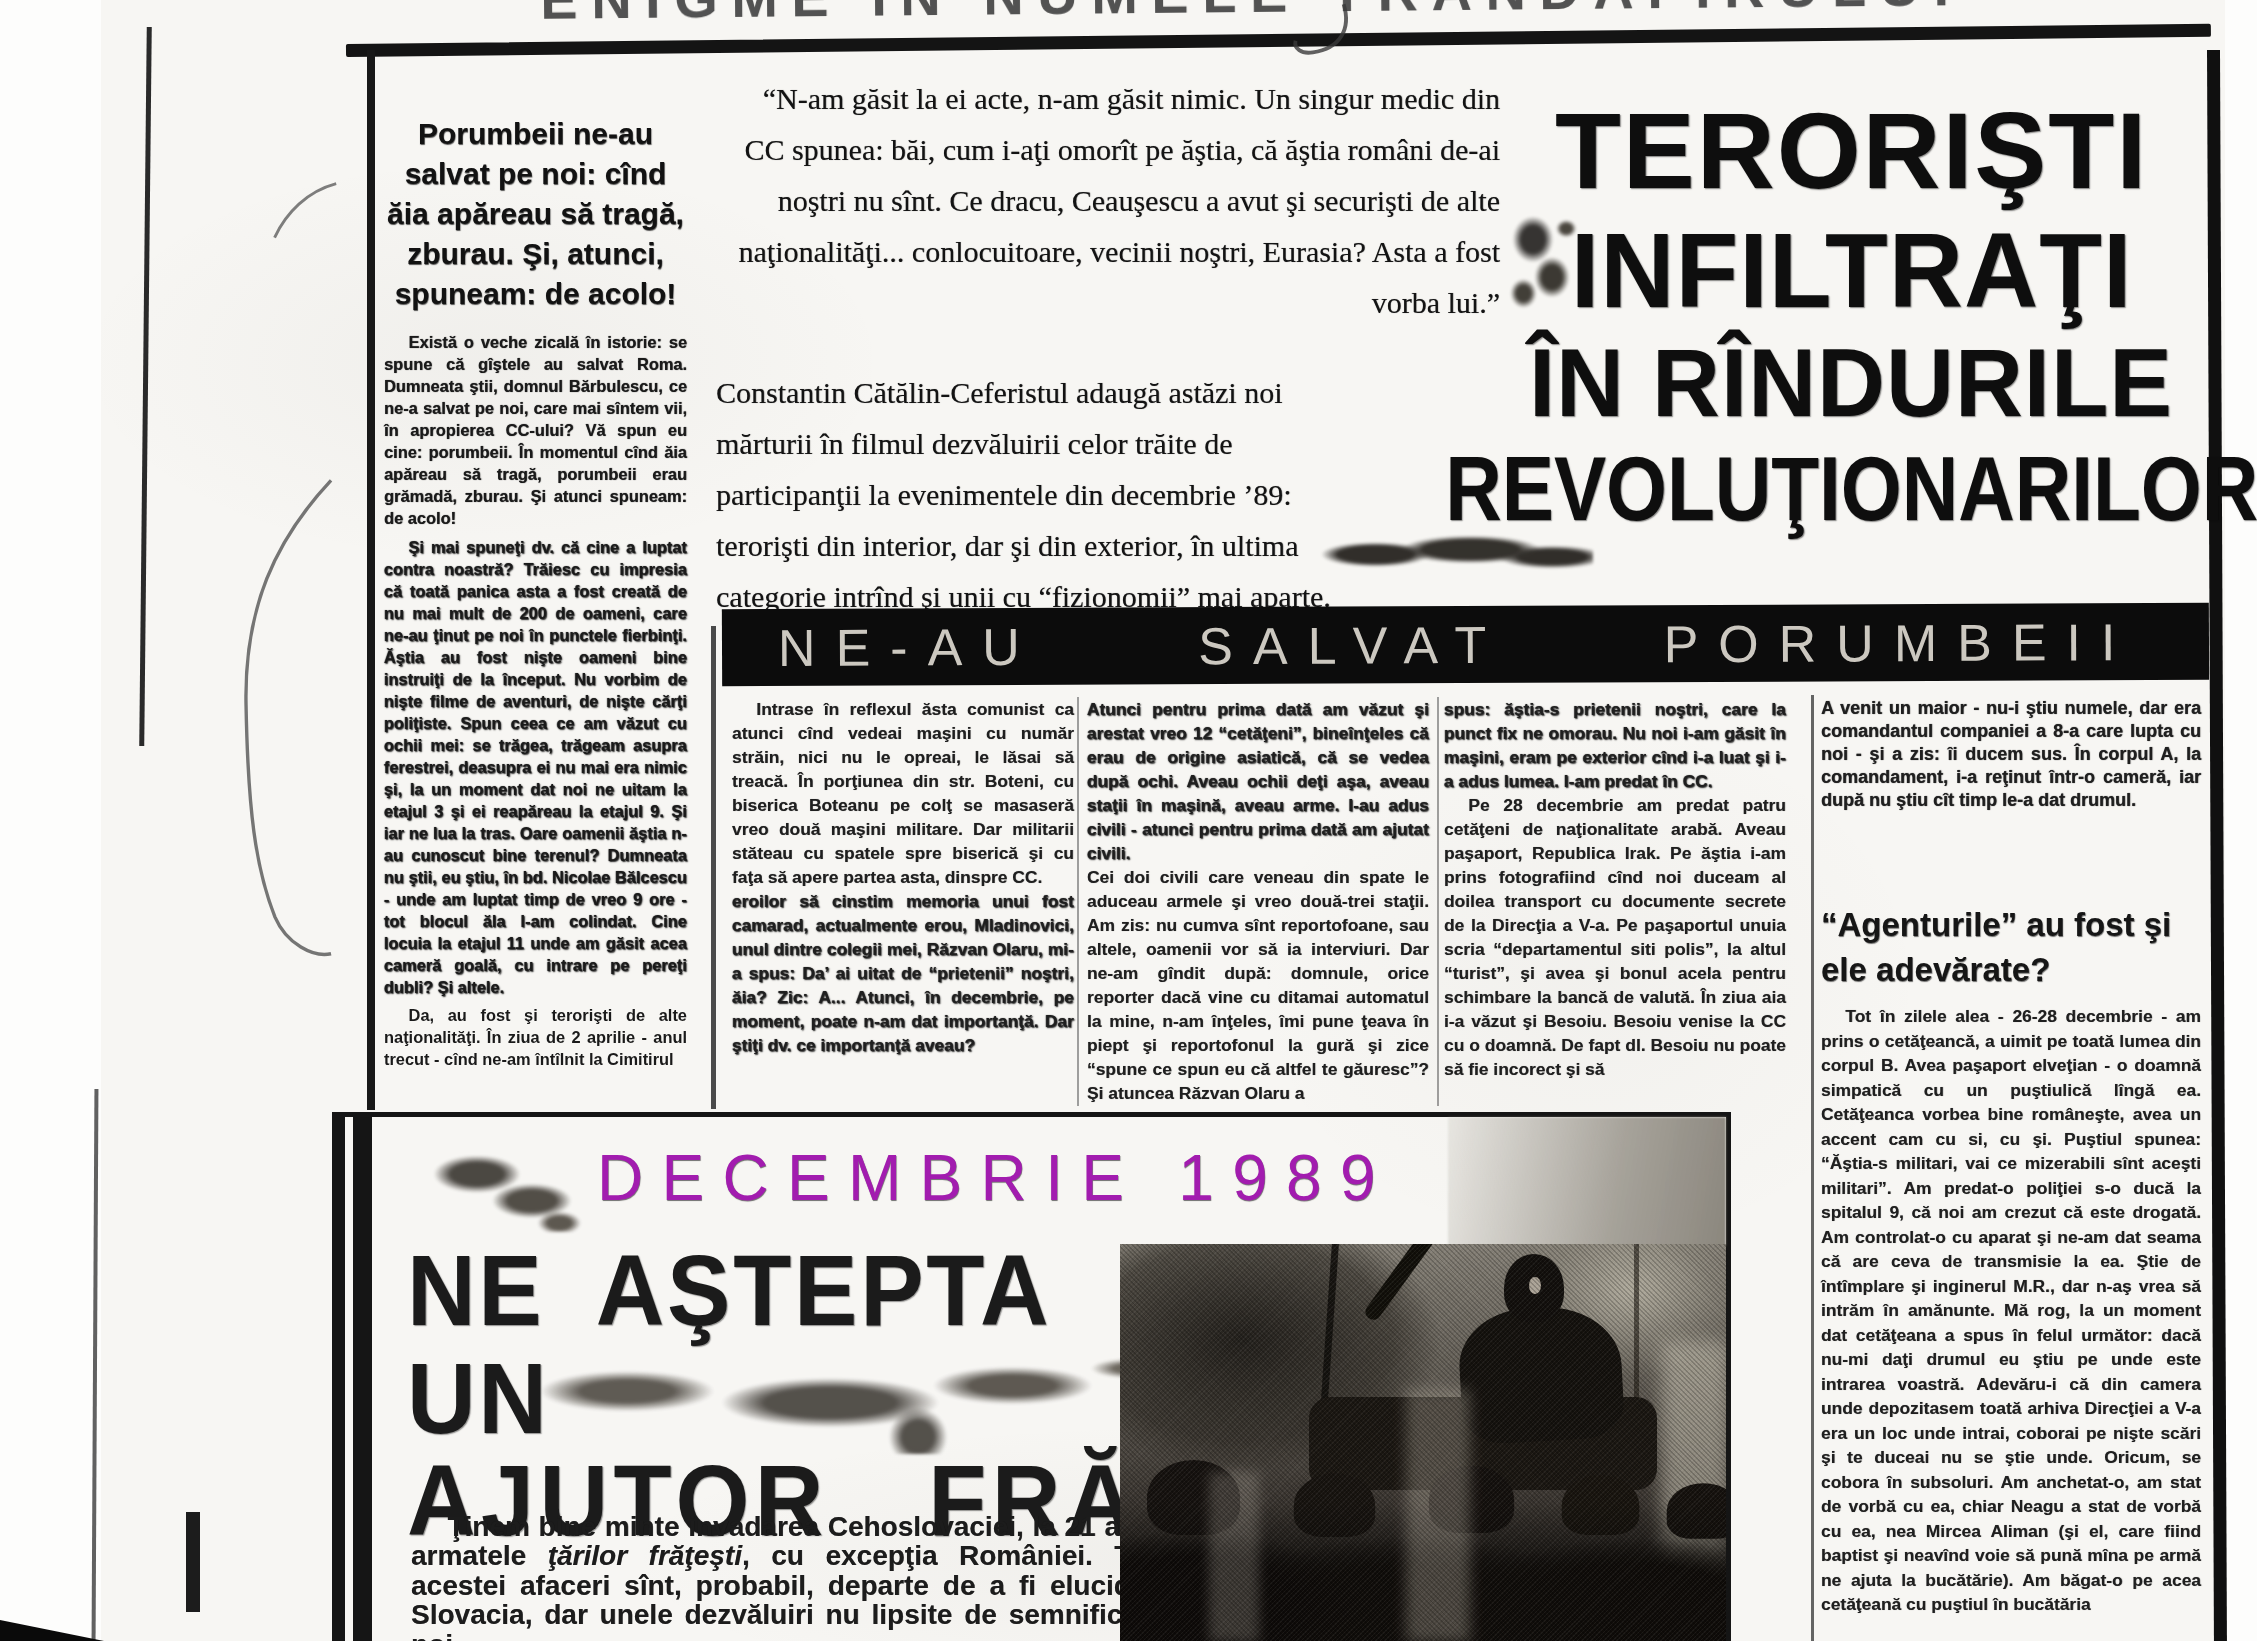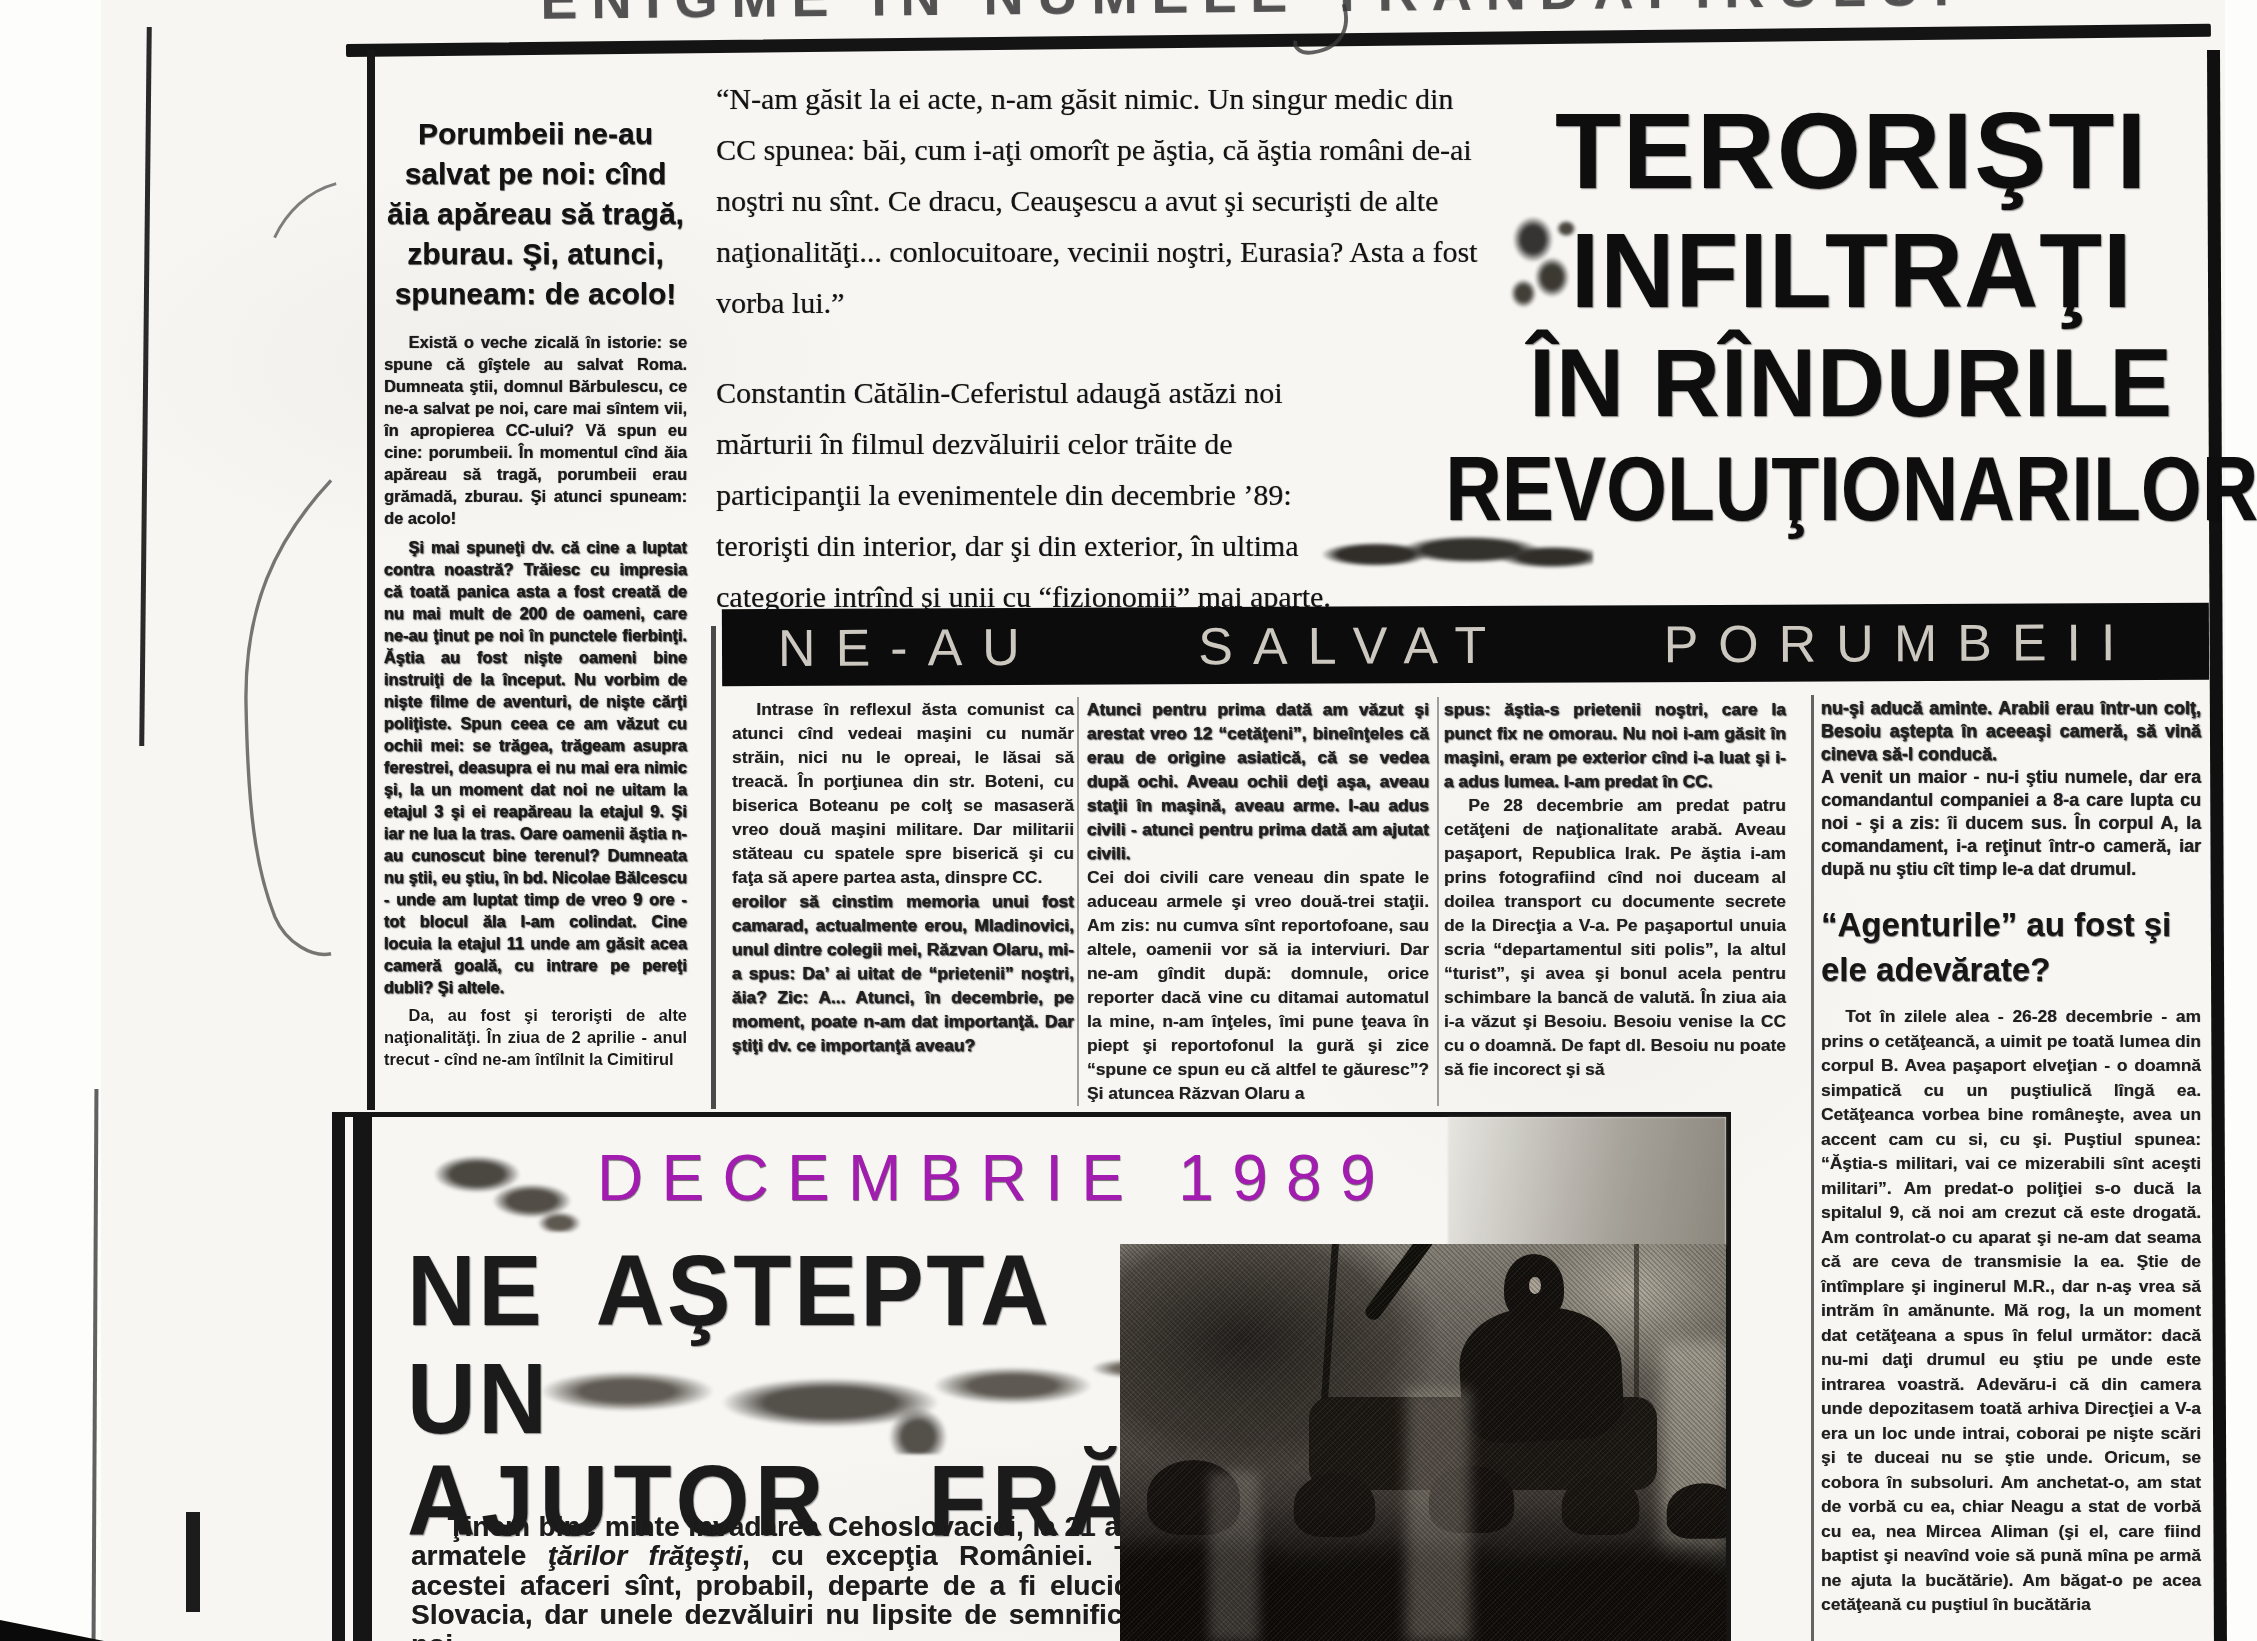--- a/index.html
+++ b/index.html
@@ -29,21 +29,21 @@
   #colrule-a{left:1077px;top:697px;height:409px;}
   #colrule-b{left:1437px;top:697px;height:409px;}
   #colrule-c{left:1811px;top:695px;width:2.9px;height:946px;background:#333;opacity:.75;}
   
   #leftcol{left:384px;top:114px;width:303px;}
   #leftcol-headline{font-size:30px;line-height:40px;font-weight:700;text-align:center;color:#121212;
       text-shadow:0.5px 0.5px 1px rgba(15,15,15,.7);}
   .lc-p{font-size:16.4px;line-height:22px;font-weight:700;text-align:justify;text-indent:1.5em;margin-top:6.8px;color:#1a1a1a;}
   #leftcol-paras{position:absolute;left:384px;top:324px;width:303px;}
   
-  #lead-quote{left:716px;top:73px;width:784px;font-family:"Liberation Serif",serif;font-size:30px;line-height:51px;color:#131313;text-shadow:0.4px 0.4px 0.8px rgba(20,20,20,.55);}
+  #lead-quote{left:716px;top:73px;width:784px;font-family:"Liberation Serif",serif;font-size:30px;line-height:51px;color:#131313;text-shadow:0.4px 0.4px 0.8px rgba(20,20,20,.55);text-align:right;}
   #lead-body{left:716px;top:367px;width:886px;font-family:"Liberation Serif",serif;font-size:30px;line-height:51px;color:#131313;text-shadow:0.4px 0.4px 0.8px rgba(20,20,20,.55);}
   #lead-body-spacer{float:right;width:290px;height:60px;margin-top:98px;}
   
   #main-headline{left:1492px;top:97px;width:719px;display:flex;flex-direction:column;align-items:center;gap:11.6px;font-weight:700;color:#0e0e0e;}
   .mh-line{line-height:1;white-space:nowrap;text-shadow:1px 1px 1.4px rgba(10,10,10,.5);}
   #mh-0{font-size:108px;letter-spacing:1.9px;}
   #mh-1{font-size:106px;letter-spacing:1px;transform:scaleX(.97);}
   #mh-2{font-size:97px;letter-spacing:1px;transform:scaleX(.97);}
   #mh-3{font-size:91px;transform:scaleX(.86);transform-origin:center;}
   
@@ -196,21 +196,20 @@
   </div>
   <div id="col2" class="abs bodycol">
     <div class="bc-p smx2">Atunci pentru prima dată am văzut şi arestat vreo 12 “cetăţeni”, bineînţeles că erau de origine asiatică, că se vedea după ochi. Aveau ochii deţi aşa, aveau staţii în maşină, aveau arme. I-au adus civili - atunci pentru prima dată am ajutat civili.</div>
     <div class="bc-p">Cei doi civili care veneau din spate le aduceau armele şi vreo două-trei staţii. Am zis: nu cumva sînt reportofoane, sau altele, oamenii vor să ia interviuri. Dar ne-am gîndit după: domnule, orice reporter dacă vine cu ditamai automatul la mine, n-am înţeles, îmi pune ţeava în piept şi reportofonul la gură şi zice “spune ce spun eu că altfel te găuresc”? Şi atuncea Răzvan Olaru a</div>
   </div>
   <div id="col3" class="abs bodycol">
     <div class="bc-p smx2">spus: ăştia-s prietenii noştri, care la punct fix ne omorau. Nu noi i-am găsit în maşini, eram pe exterior cînd i-a luat şi i-a adus lumea. I-am predat în CC.</div>
     <div class="bc-p indent">Pe 28 decembrie am predat patru cetăţeni de naţionalitate arabă. Aveau paşaport, Republica Irak. Pe ăştia i-am prins fotografiind cînd noi duceam al doilea transport cu documente secrete de la Direcţia a V-a. Pe paşaportul unuia scria “departamentul siti polis”, la altul “turist”, şi avea şi bonul acela pentru schimbare la bancă de valută. În ziua aia i-a văzut şi Besoiu. Besoiu venise la CC cu o doamnă. De fapt dl. Besoiu nu poate să fie incorect şi să</div>
   </div>
   <div id="col4a" class="abs bodycol">
-    <div class="bc-p smx2">nu-şi aducă aminte. Arabii erau într-un colţ, Besoiu aştepta în aceeaşi cameră, să vină cineva să-l conducă.</div>
     <div class="bc-p smx1">A venit un maior - nu-i ştiu numele, dar era comandantul companiei a 8-a care lupta cu noi - şi a zis: îi ducem sus. În corpul A, la comandament, i-a reţinut într-o cameră, iar după nu ştiu cît timp le-a dat drumul.</div>
   </div>
   <div id="col4-subhead" class="abs">“Agenturile” au fost şi ele adevărate?</div>
   <div id="col4b" class="abs">
     <div class="bc-p indent">Tot în zilele alea - 26-28 decembrie - am prins o cetăţeancă, a uimit pe toată lumea din corpul B. Avea paşaport elveţian - o doamnă simpatică cu un puştiulică lîngă ea. Cetăţeanca vorbea bine româneşte, avea un accent cam cu si, cu şi. Puştiul spunea: “Ăştia-s militari, vai ce mizerabili sînt aceşti militari”. Am predat-o poliţiei s-o ducă la spitalul 9, că noi am crezut că este drogată. Am controlat-o cu aparat şi ne-am dat seama că are ceva de transmisie la ea. Ştie de întîmplare şi inginerul M.R., dar n-aş vrea să intrăm în amănunte. Mă rog, la un moment dat cetăţeana a spus în felul următor: dacă nu-mi daţi drumul eu ştiu pe unde este intrarea voastră. Adevăru-i că din camera unde depozitasem toată arhiva Direcţiei a V-a era un loc unde intrai, coborai pe nişte scări şi te duceai nu se ştie unde. Oricum, se cobora în subsoluri. Am anchetat-o, am stat de vorbă cu ea, chiar Neagu a stat de vorbă cu ea, nea Mircea Aliman (şi el, care fiind baptist şi neavînd voie să pună mîna pe armă ne ajuta la bucătărie). Am băgat-o pe acea cetăţeană cu puştiul în bucătăria</div>
   </div>
 
   <div id="box-top" class="abs rule"></div>
   <div id="box-right" class="abs rule"></div>
   <div id="box-bar1" class="abs rule"></div>

